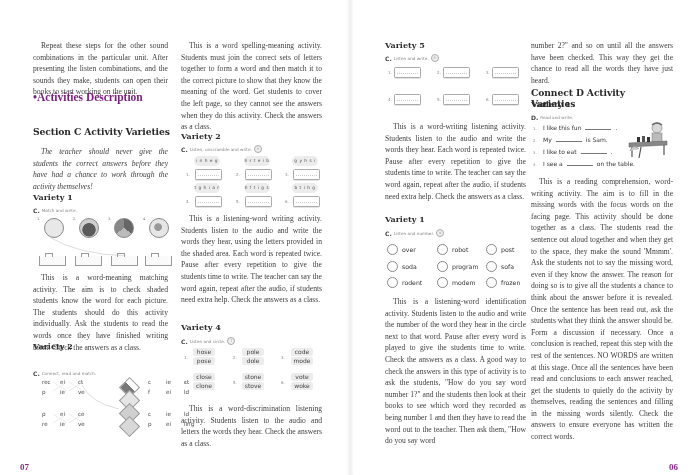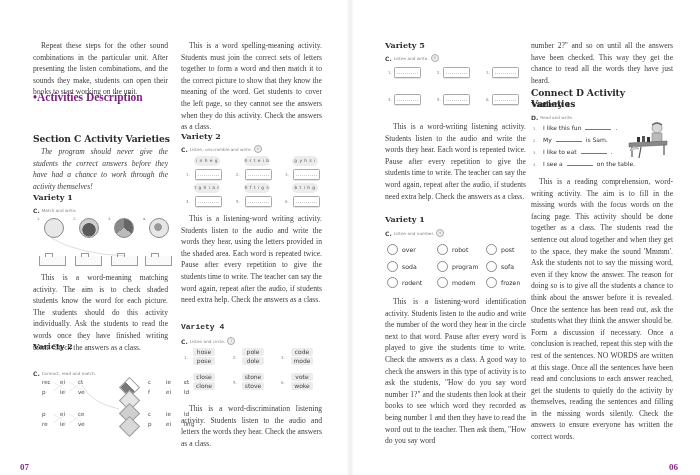--- a/index.html
+++ b/index.html
@@ -67,22 +67,22 @@
 
 <div class="page left"></div>
 <div class="page right"></div>
 <div class="gutter"></div>
 
 <div class="col col1">
   <p class="body abs" style="top:40px;width:135px;">Repeat these steps for the other sound combinations in the particular unit. After presenting the listen combinations, and the sounds they make, students can open their books to start working on the unit.</p>
 
   <p class="heading-purple" style="top:91px;">•Activities Description</p>
 
-  <p class="sec-title" style="top:133px;">Section C Activity Varieties</p>
-  <p class="body italic abs" style="top:146px;width:135px;">The program should never give the students the correct answers before they have had a chance to work through the activity themselves!</p>
+  <p class="sec-title" style="top:126px;">Section C Activity Varieties</p>
+  <p class="body italic abs" style="top:146px;width:135px;">The teacher should never give the students the correct answers before they have had a chance to work through the activity themselves!</p>
 
   <p class="var-title" style="top:192px;">Variety 1</p>
   <div class="instr" style="top:207px;">
     <span class="letter">C.</span>
     <span>Match and write.</span>
   </div>
 
   <span class="v1-num" style="top:217px;left:4px;">1.</span>
   <div class="v1-pic" style="top:218px;left:11px;background:#e8e8e8;"></div>
   <span class="v1-num" style="top:217px;left:40px;">2.</span>
@@ -200,21 +200,21 @@
   <div class="v3-letters" style="top:183px;left:63px;">h f t i g s</div>
   <span class="v-num" style="top:199px;left:55px;">5.</span>
   <div class="wbox" style="top:196px;left:64px;"></div>
 
   <div class="v3-letters" style="top:183px;left:111px;">b t i h g p</div>
   <span class="v-num" style="top:199px;left:104px;">6.</span>
   <div class="wbox" style="top:196px;left:112px;"></div>
 
   <p class="body abs" style="top:213px;width:141px;">This is a listening-word writing activity. Students listen to the audio and write the words they hear, using the letters provided in the shaded area. Each word is repeated twice. Pause after every repetition to give the students time to write. The teacher can say the word again, repeat after the audio, if students need extra help. Check the answers as a class.</p>
 
-  <p class="var-title" style="top:322px;font-family:Liberation Mono, monospace;">Variety 4</p>
+  <p class="var-title" style="top:322px;">Variety 4</p>
   <div class="instr" style="top:337px;">
     <span class="letter">C.</span>
     <span>Listen and circle.</span>
     <span class="audio-icon">7</span>
   </div>
 
   <span class="v-num" style="top:355px;left:3px;">1.</span>
   <div class="v4-pair" style="top:348px;left:12px;">
     <span>hose</span>
     <span>pose</span>

